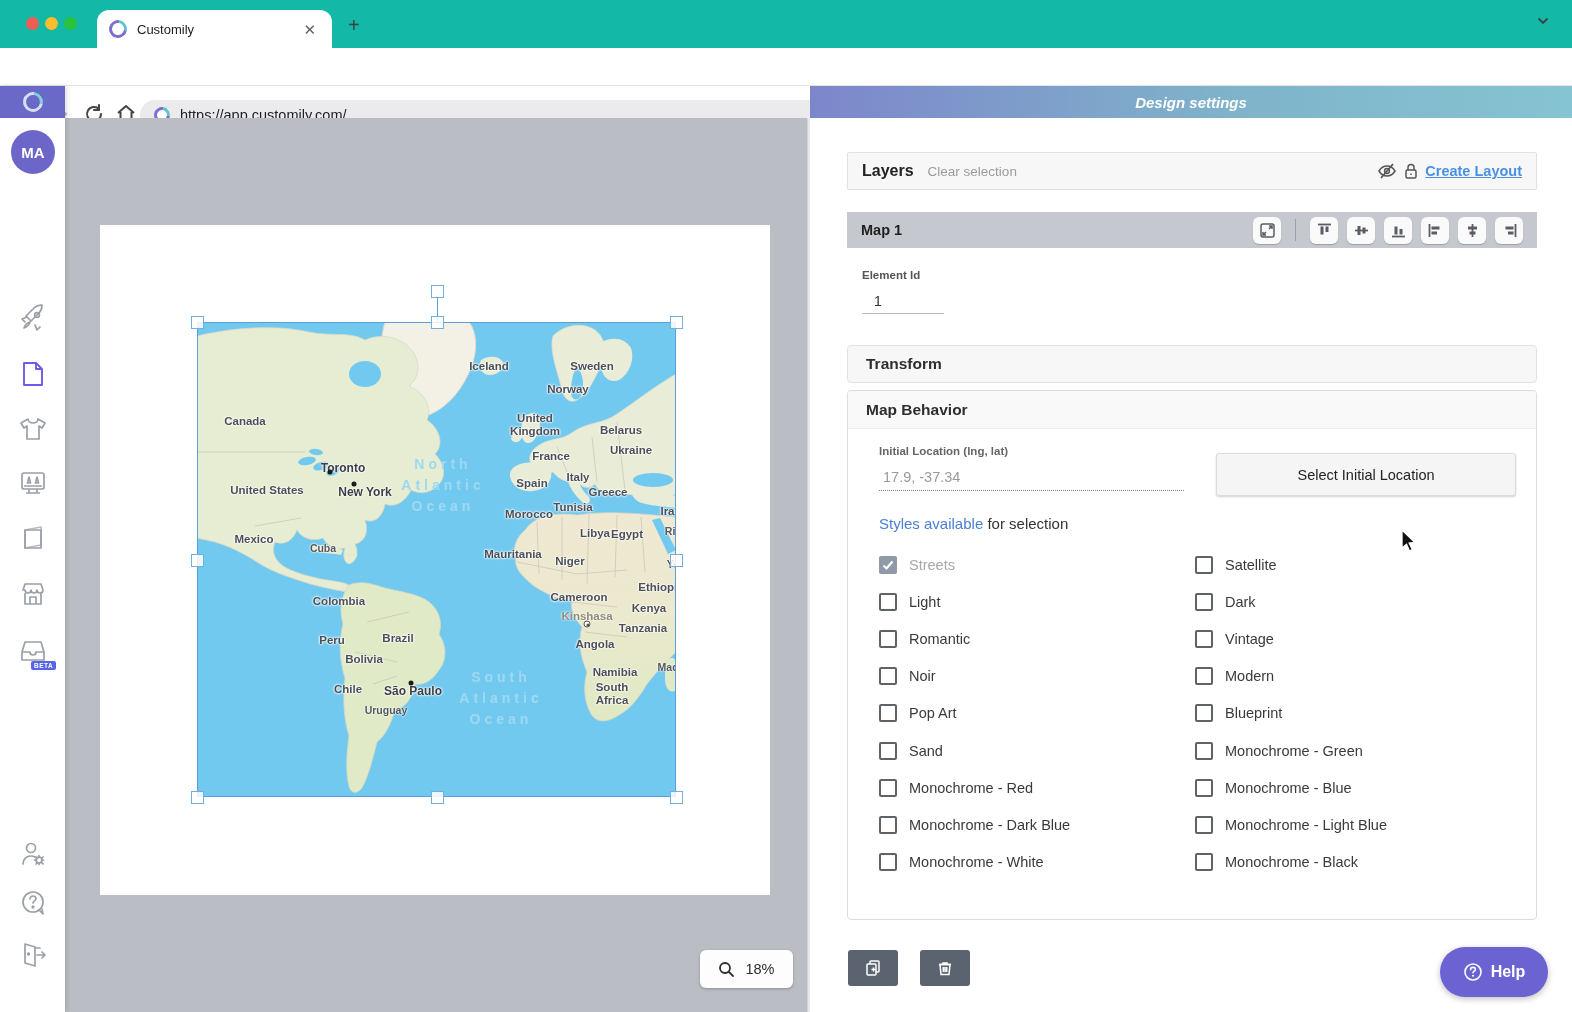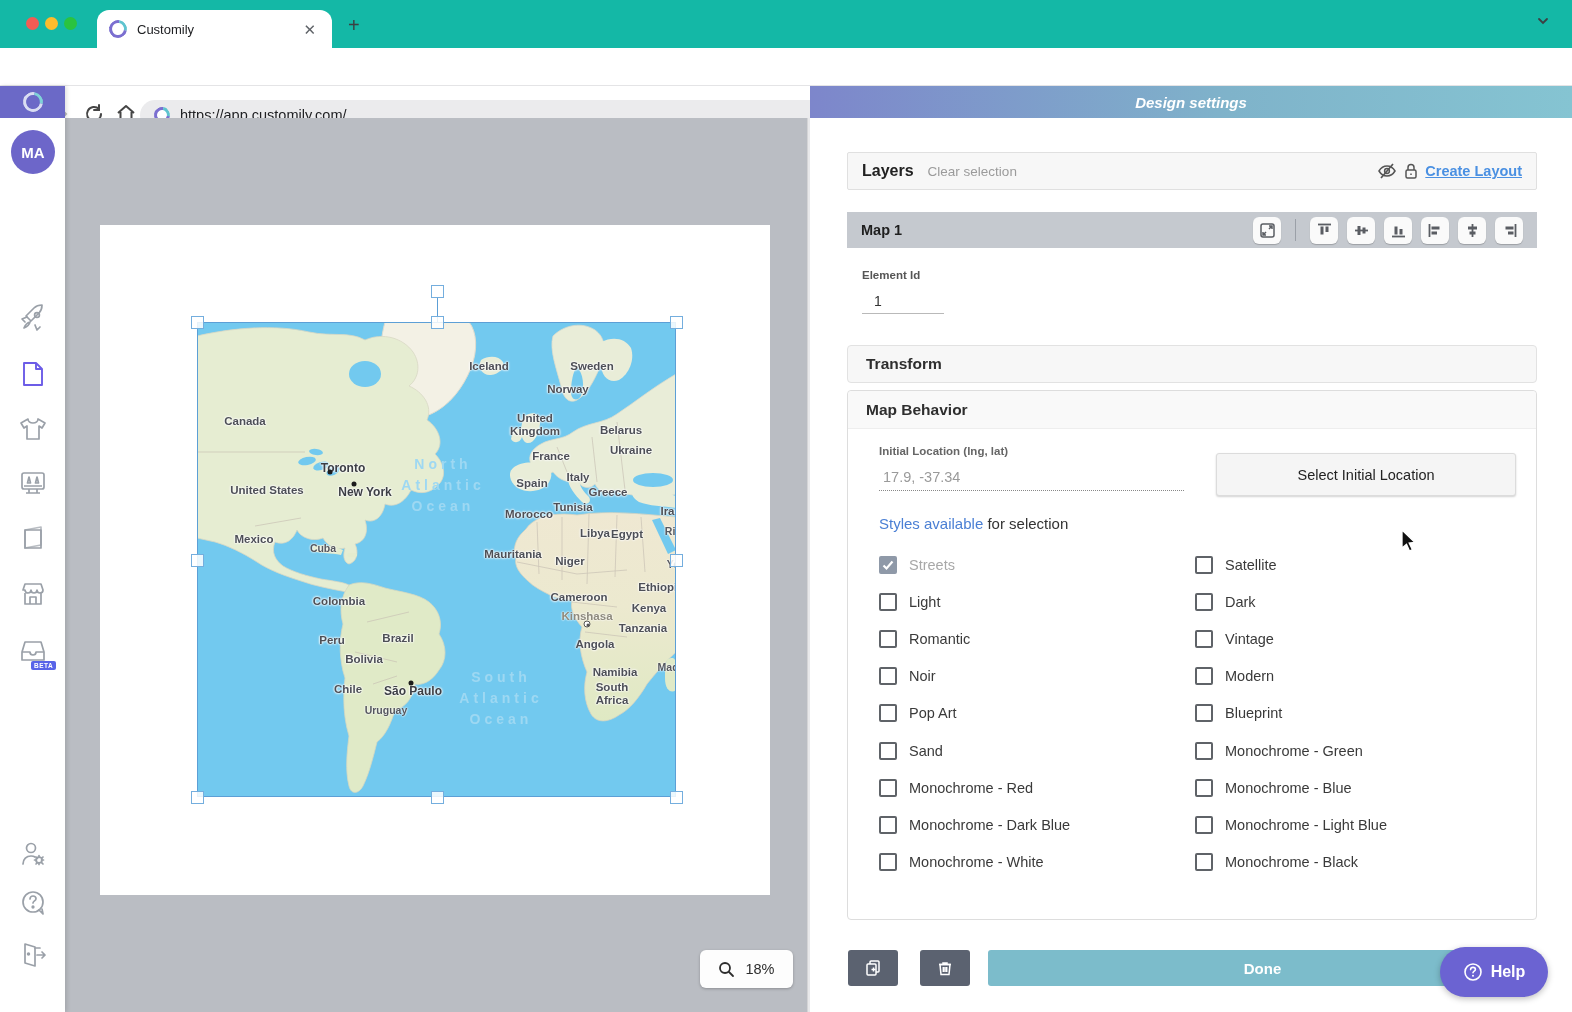--- a/index.html
+++ b/index.html
@@ -595,21 +595,20 @@
           <rect x="4" y="6" width="9" height="11" rx="1" fill="#5b6270"></rect>
           <path d="M8.5 11.5h4M10.5 9.5v4"></path>
         </svg>
     </div>
     <div class="darkbtn trash">
       <svg viewBox="0 0 20 20" fill="none" stroke="#fff" stroke-width="1.5">
           <path d="M5 6.5h10l-1 10H6z"></path>
           <path d="M4 6.5h12M8 6.5V5h4v1.5M8.3 9v5M11.7 9v5M10 9v5"></path>
         </svg>
     </div>
-    <div class="donebtn">Done</div>
   </div>
 
   <div class="helppill">
     <svg viewBox="0 0 20 20">
         <circle cx="10" cy="10" r="8" fill="none" stroke="#fff" stroke-width="1.6"></circle>
         <path d="M7.6 7.6c0-1.4 1-2.2 2.4-2.2s2.4.8 2.4 2c0 1.6-2.4 1.8-2.4 3.4" fill="none" stroke="#fff" stroke-width="1.6" stroke-linecap="round"></path>
         <circle cx="10" cy="13.8" r="1" fill="#fff"></circle>
       </svg>
     <span>Help</span>
   </div>

